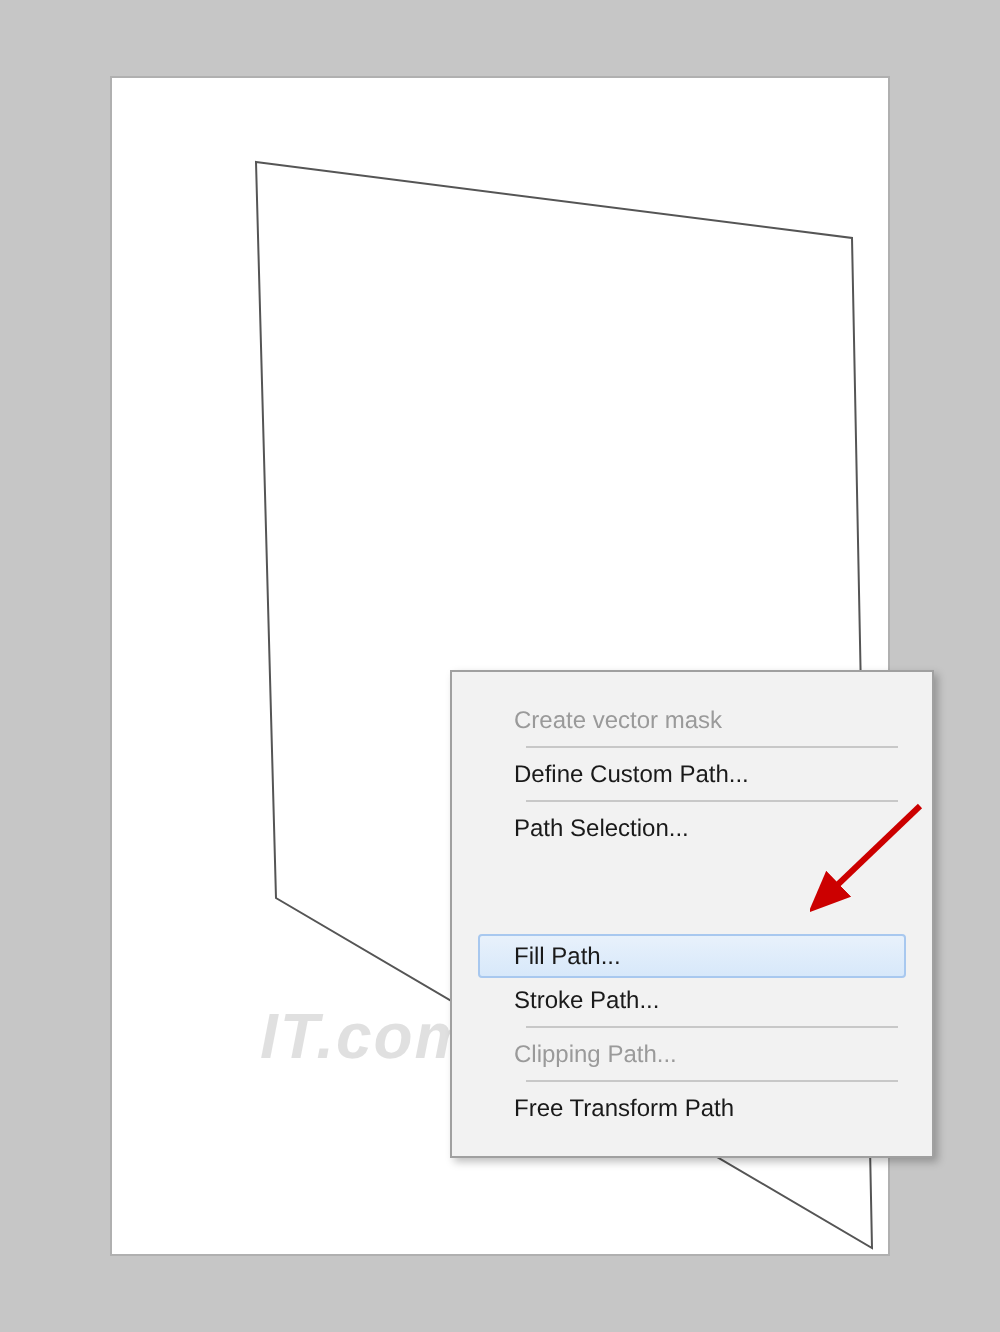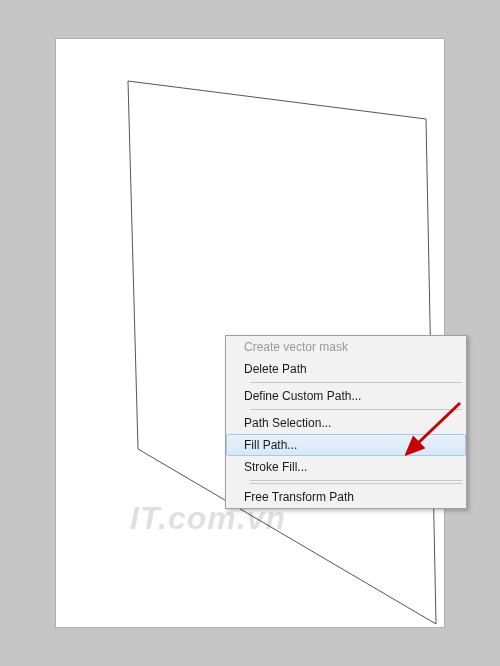--- a/index.html
+++ b/index.html
@@ -41,35 +41,36 @@
   user-select: none;
 }
 .context-menu {
   position: absolute;
   left: 225px;
   top: 335px;
   width: 242px;
   background: #f2f2f2;
   border: 1px solid #a0a0a0;
   box-shadow: 2px 2px 4px rgba(0,0,0,0.25);
-  padding: 0;
+  padding: 13px;
 }
 .menu-item {
   padding: 4px 18px;
   color: #1a1a1a;
   cursor: default;
 }
 .menu-item.disabled {
   color: #9a9a9a;
 }
 .menu-item.highlight {
   background: linear-gradient(#e8f1fb, #d7e8fa);
   border: 1px solid #a8c8ef;
   border-radius: 2px;
   padding: 3px 17px;
+  margin-top: 42px;
 }
 .menu-sep {
   height: 1px;
   margin: 2px 4px 2px 24px;
   background: #c8c8c8;
 }
 .arrow {
   position: absolute;
   left: 405px;
   top: 398px;
@@ -82,28 +83,28 @@
 <div class="canvas-area">
   <svg class="path-svg">
     <polygon id="path-polygon" fill="none" stroke="#555" stroke-width="1" points="72,42 370,80 380,585 82,410"></polygon>
   </svg>
 </div>
 
 <div class="watermark">IT.com.vn</div>
 
 <div class="context-menu" id="ctx-menu">
     <div class="menu-item disabled">Create vector mask</div>
-    <div class="menu-item">Delete Path</div>
     <div class="menu-sep"></div>
     <div class="menu-item">Define Custom Path...</div>
     <div class="menu-sep"></div>
     <div class="menu-item">Path Selection...</div>
     <div class="menu-item highlight">Fill Path...</div>
-    <div class="menu-item">Stroke Fill...</div>
+    <div class="menu-item">Stroke Path...</div>
     <div class="menu-sep"></div>
+    <div class="menu-item disabled">Clipping Path...</div>
     <div class="menu-sep"></div>
     <div class="menu-item">Free Transform Path</div>
   </div>
 
 <svg class="arrow" width="60" height="60">
   <defs>
     <marker id="ahead" markerWidth="10" markerHeight="10" refX="2" refY="3" orient="auto">
       <path id="arrow-head" d="M0,0 L0,6 L7,3 z" fill="#cc0000"></path>
     </marker>
   </defs>

